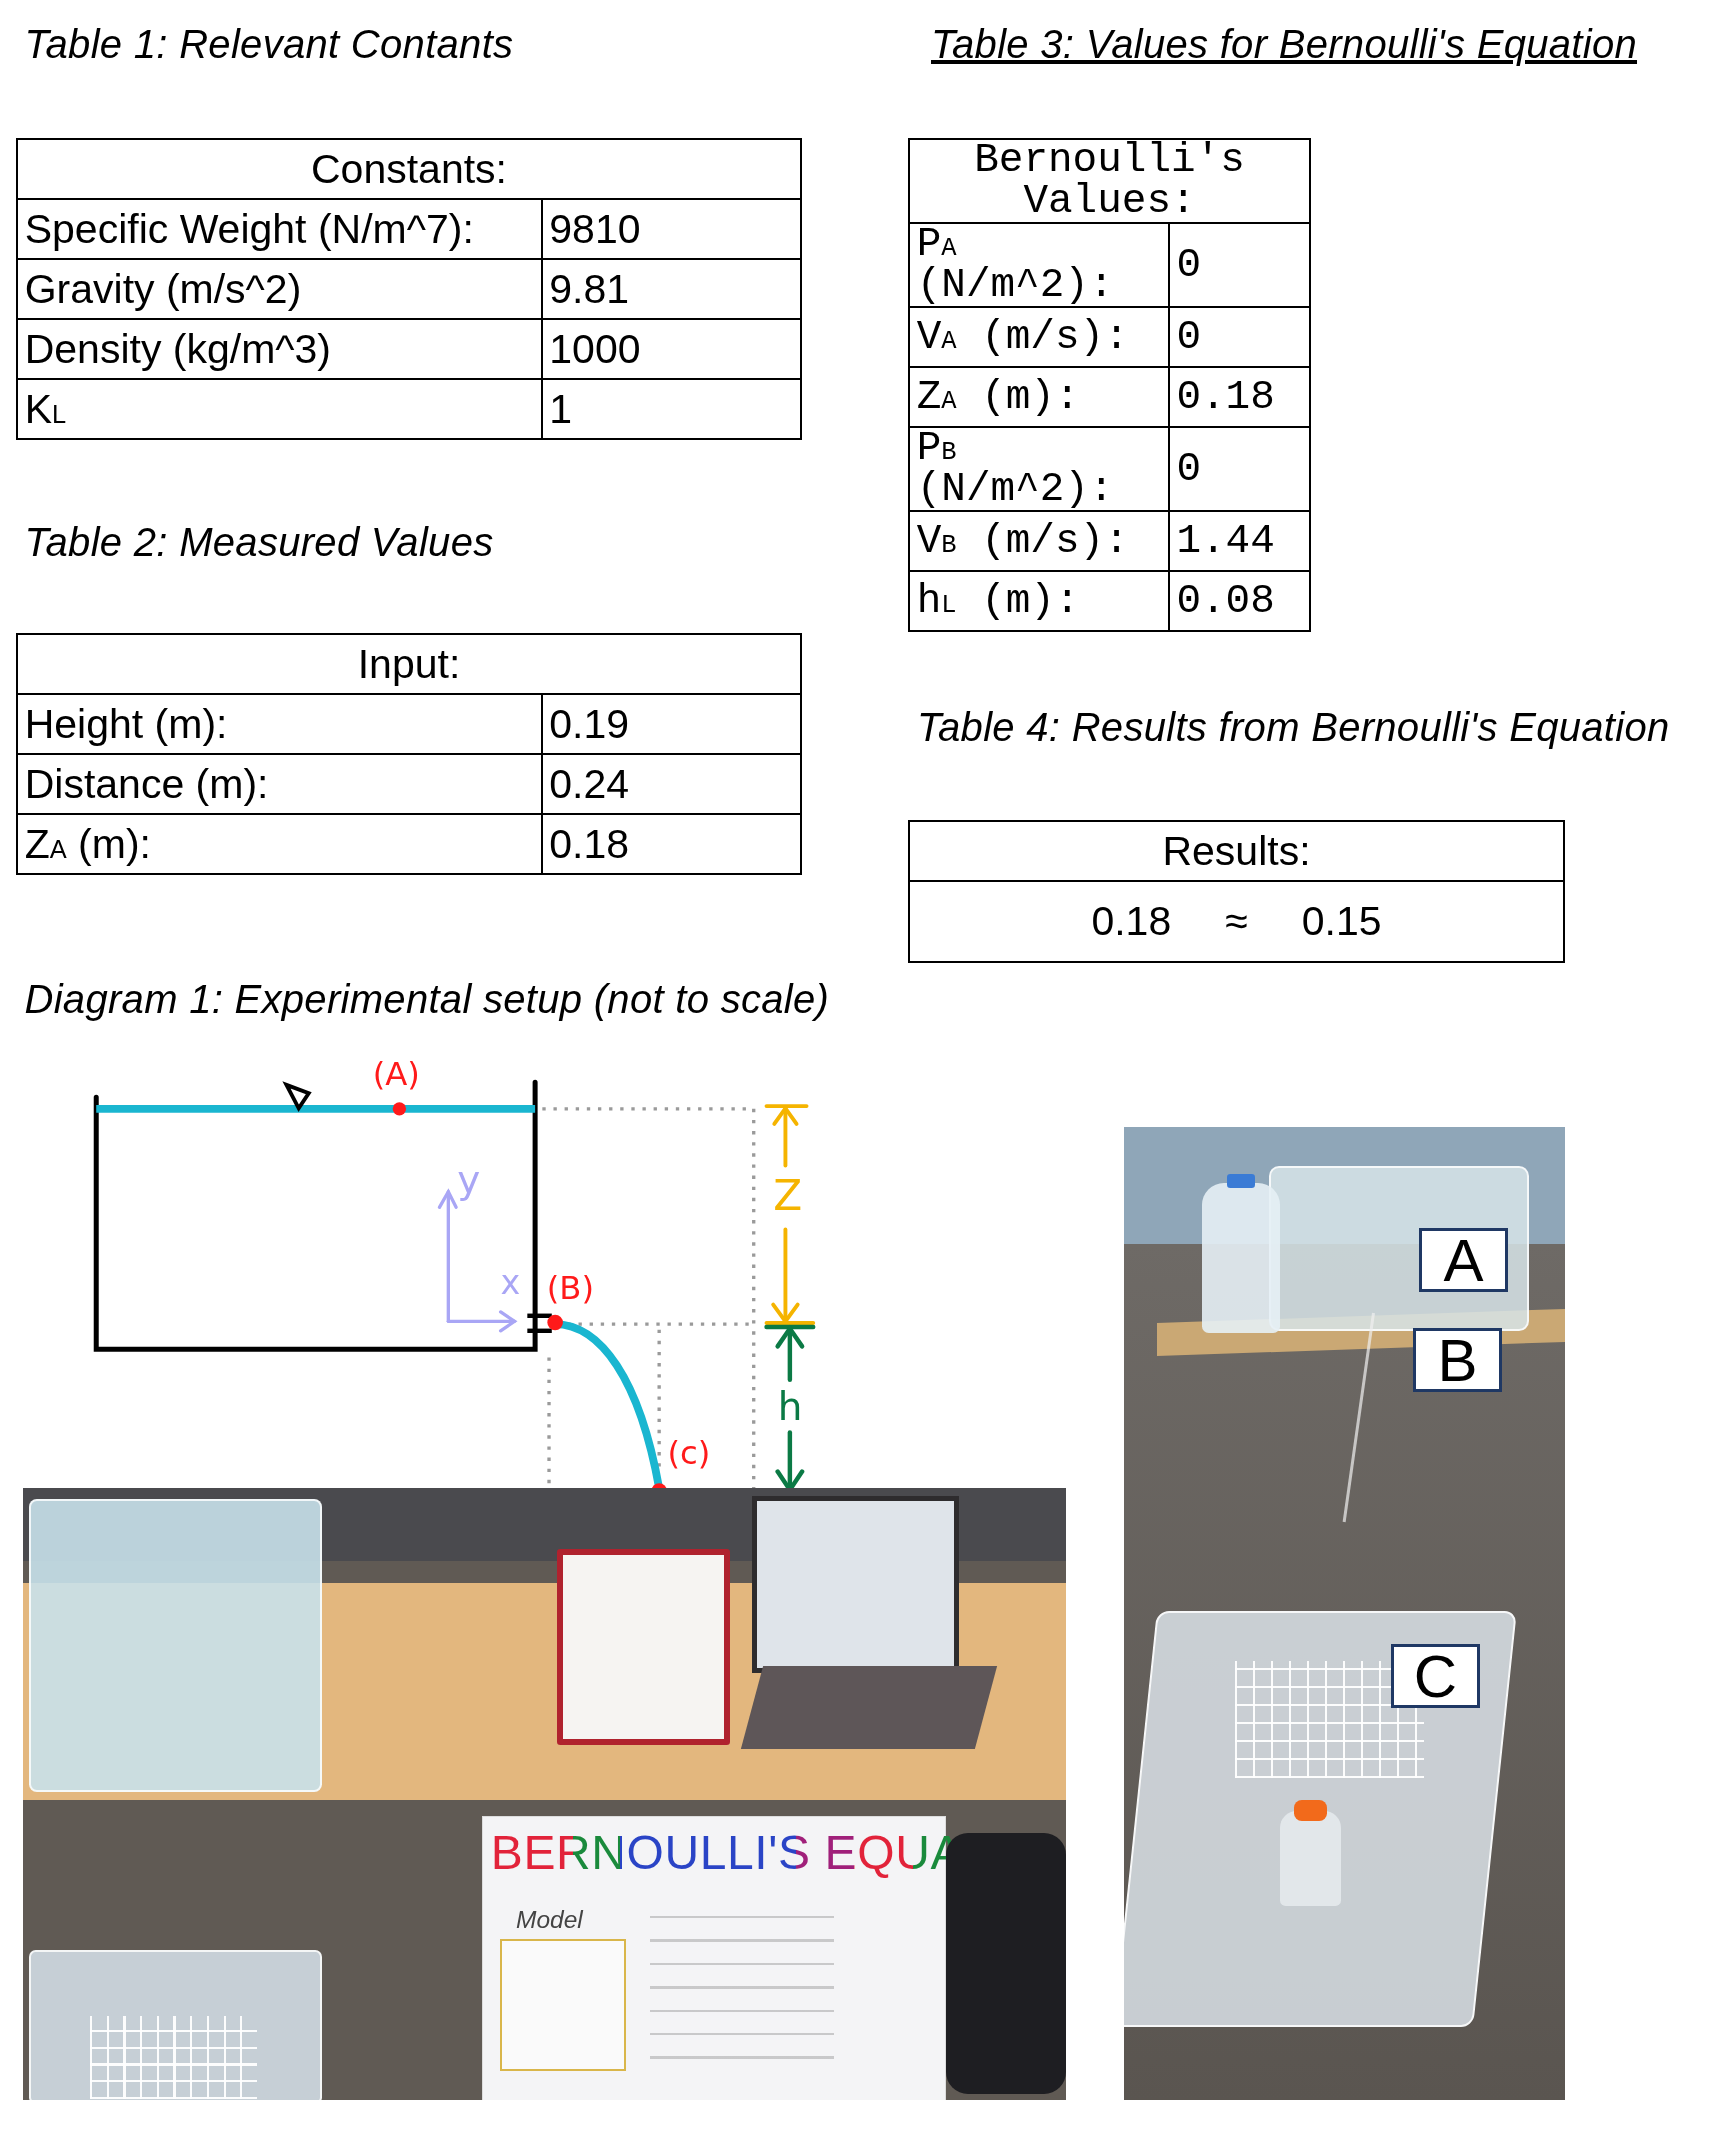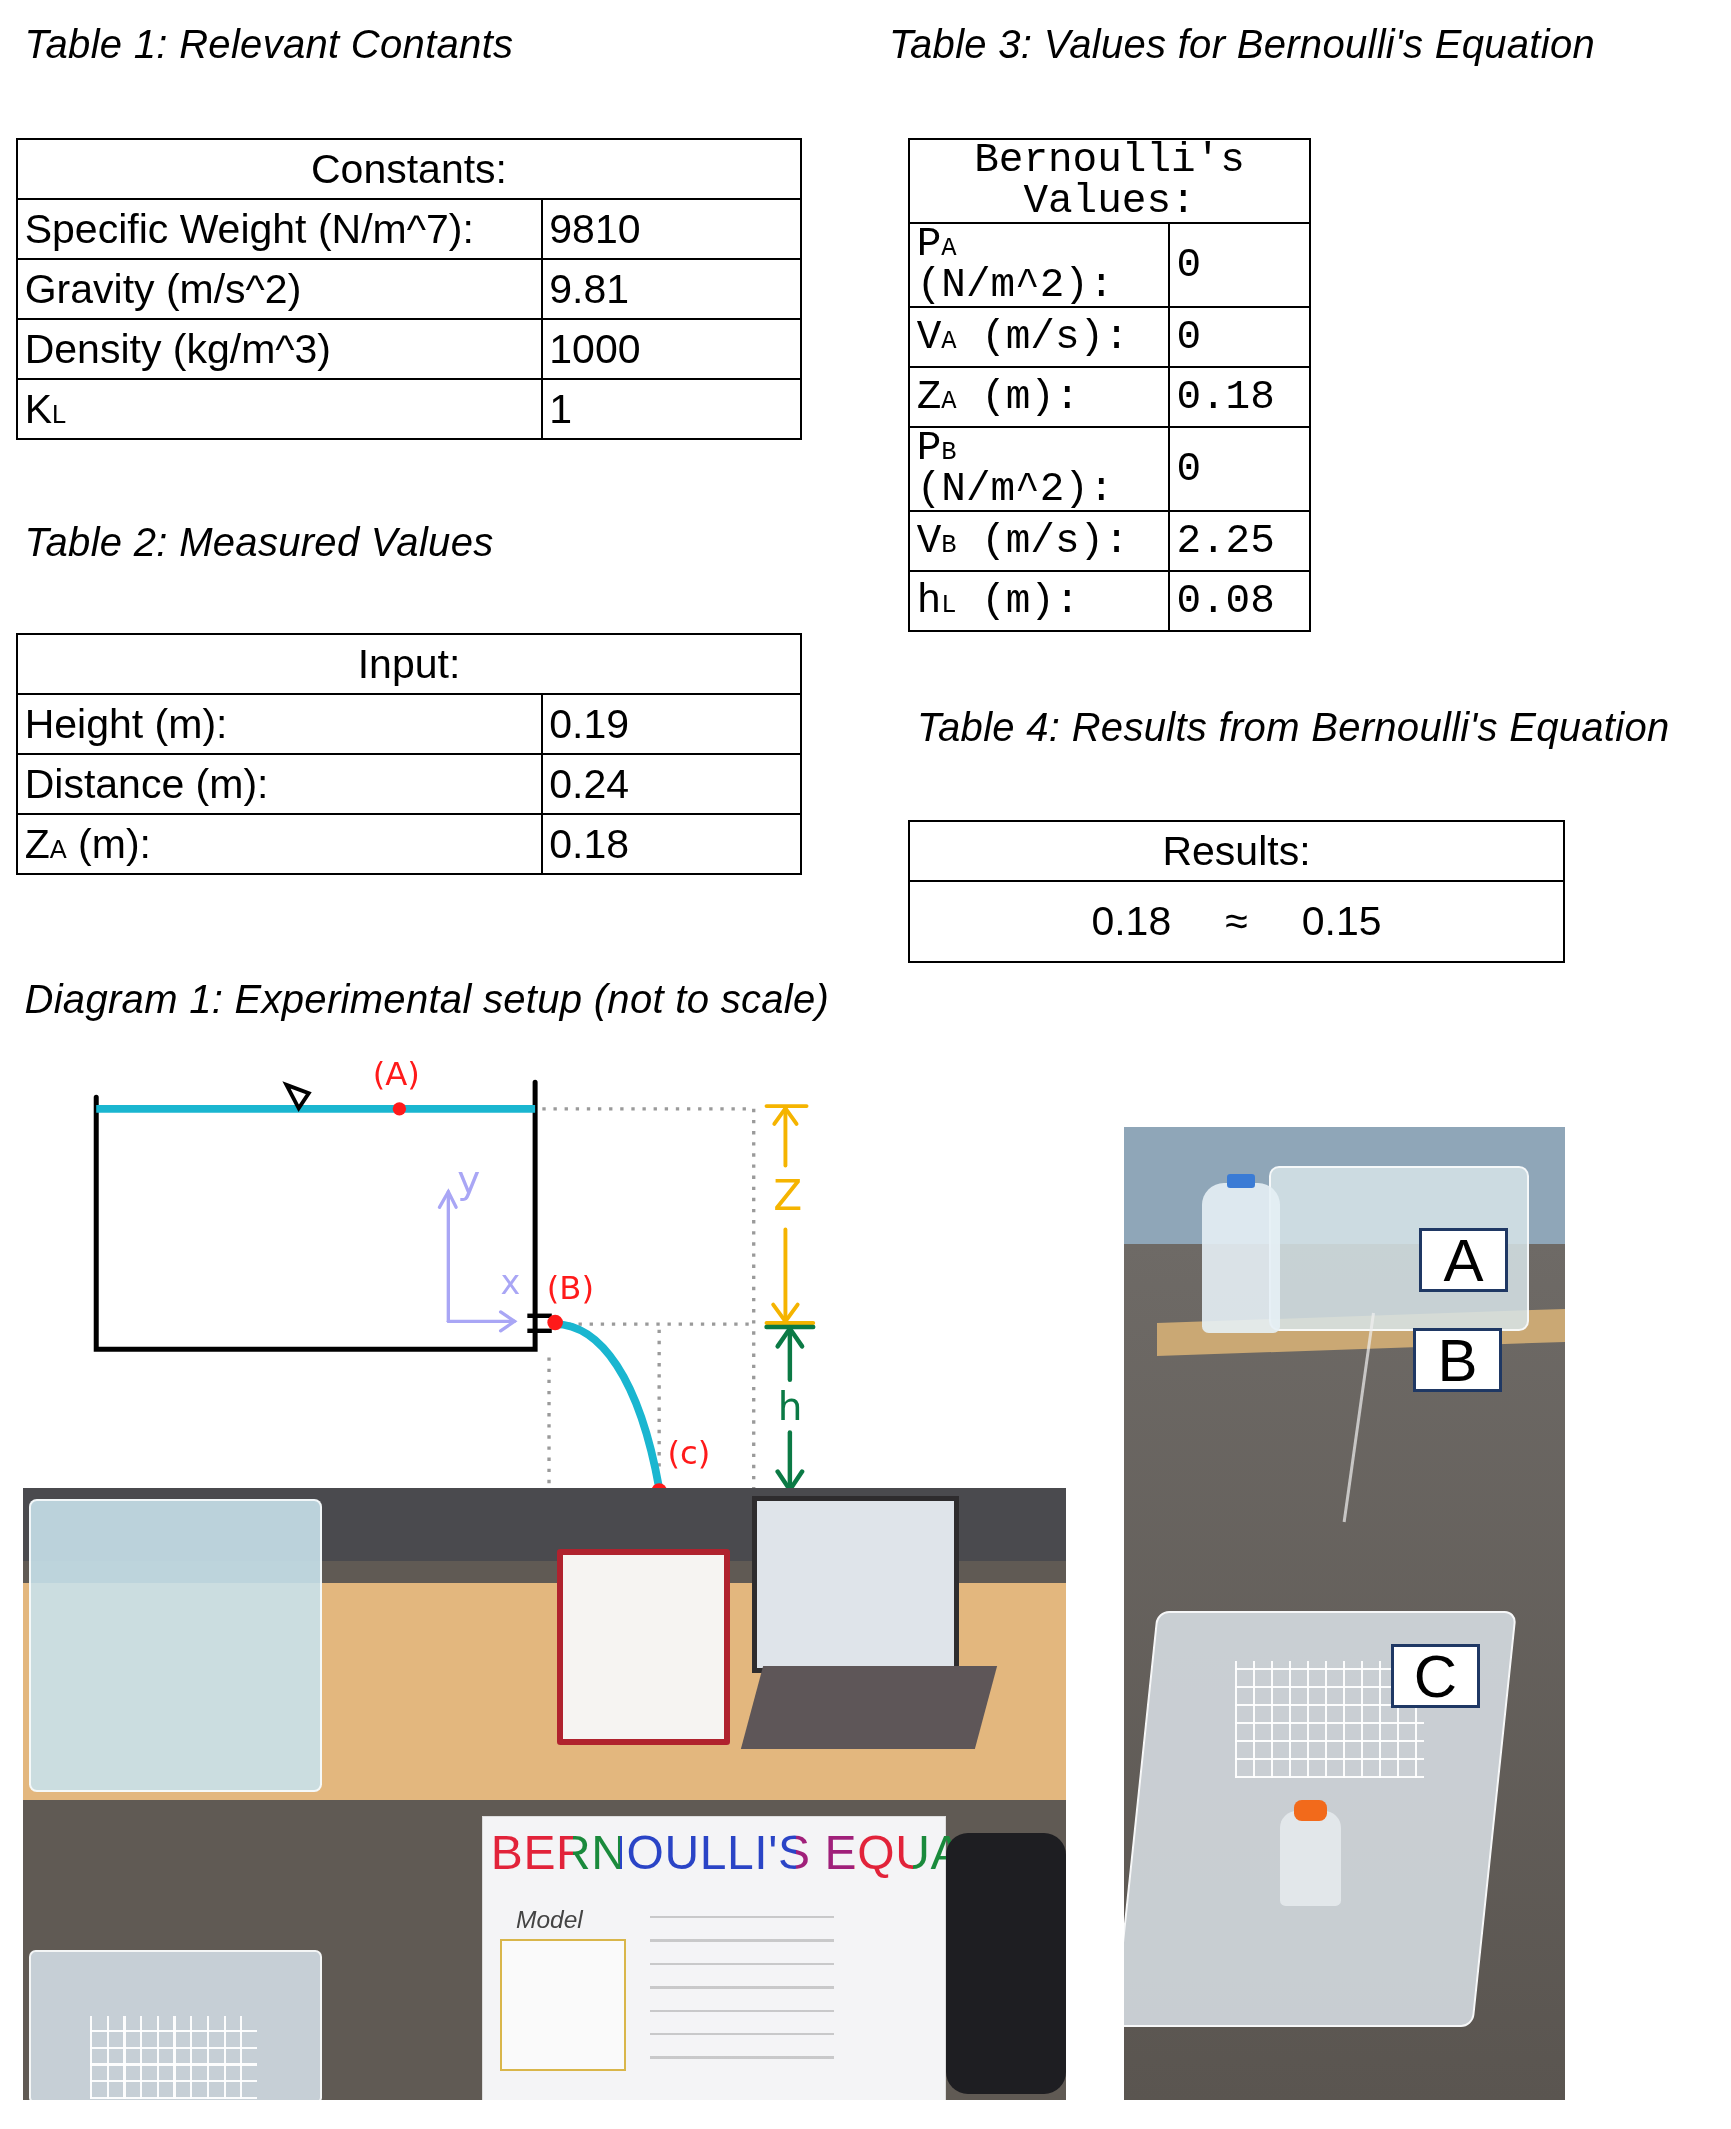--- a/index.html
+++ b/index.html
@@ -16,21 +16,21 @@
   .results-row span { display: inline-block; margin: 0 27px; }
 
   .photo { position: absolute; overflow: hidden; background: #5a5550; }
   .label-box { position: absolute; background: #fff; border: 3.3px solid #1f3864; font-size: 60px;
                display: flex; align-items: center; justify-content: center; }
 </style>
 </head>
 <body>
 
 <div class="caption" style="left:24.5px; top:22px;">Table 1: Relevant Contants</div>
-<div class="caption" style="left:889px; top:22px;">Table 3: Values for Bernoulli's Equation</div>
+<div class="caption" style="left:931px; top:22px;text-decoration:underline;">Table 3: Values for Bernoulli's Equation</div>
 <div class="caption" style="left:24.5px; top:520px;">Table 2: Measured Values</div>
 <div class="caption" style="left:917px; top:705px;">Table 4: Results from Bernoulli's Equation</div>
 <div class="caption" style="left:24.5px; top:977px;">Diagram 1: Experimental setup (not to scale)</div>
 
 <table class="xl" style="left:16px; top:138px; width:786px;">
   <colgroup>
       <col style="width:526px">
       <col style="width:260px">
     </colgroup>
   <tbody>
@@ -100,21 +100,21 @@
   <tr>
     <td class="lbl"><span>Z</span><span class="sub">A</span><span> (m):</span></td>
     <td class="num">0.18</td>
   </tr>
   <tr>
     <td class="lbl"><span>P</span><span class="sub">B</span><span> (N/m^2):</span></td>
     <td class="num">0</td>
   </tr>
   <tr>
     <td class="lbl"><span>V</span><span class="sub">B</span><span> (m/s):</span></td>
-    <td class="num">2.25</td>
+    <td class="num">1.44</td>
   </tr>
   <tr>
     <td class="lbl"><span>h</span><span class="sub">L</span><span> (m):</span></td>
     <td class="num">0.08</td>
   </tr>
 </tbody>
   </table>
 
 <table class="xl" style="left:908px; top:820px; width:657px;">
   <tbody>

